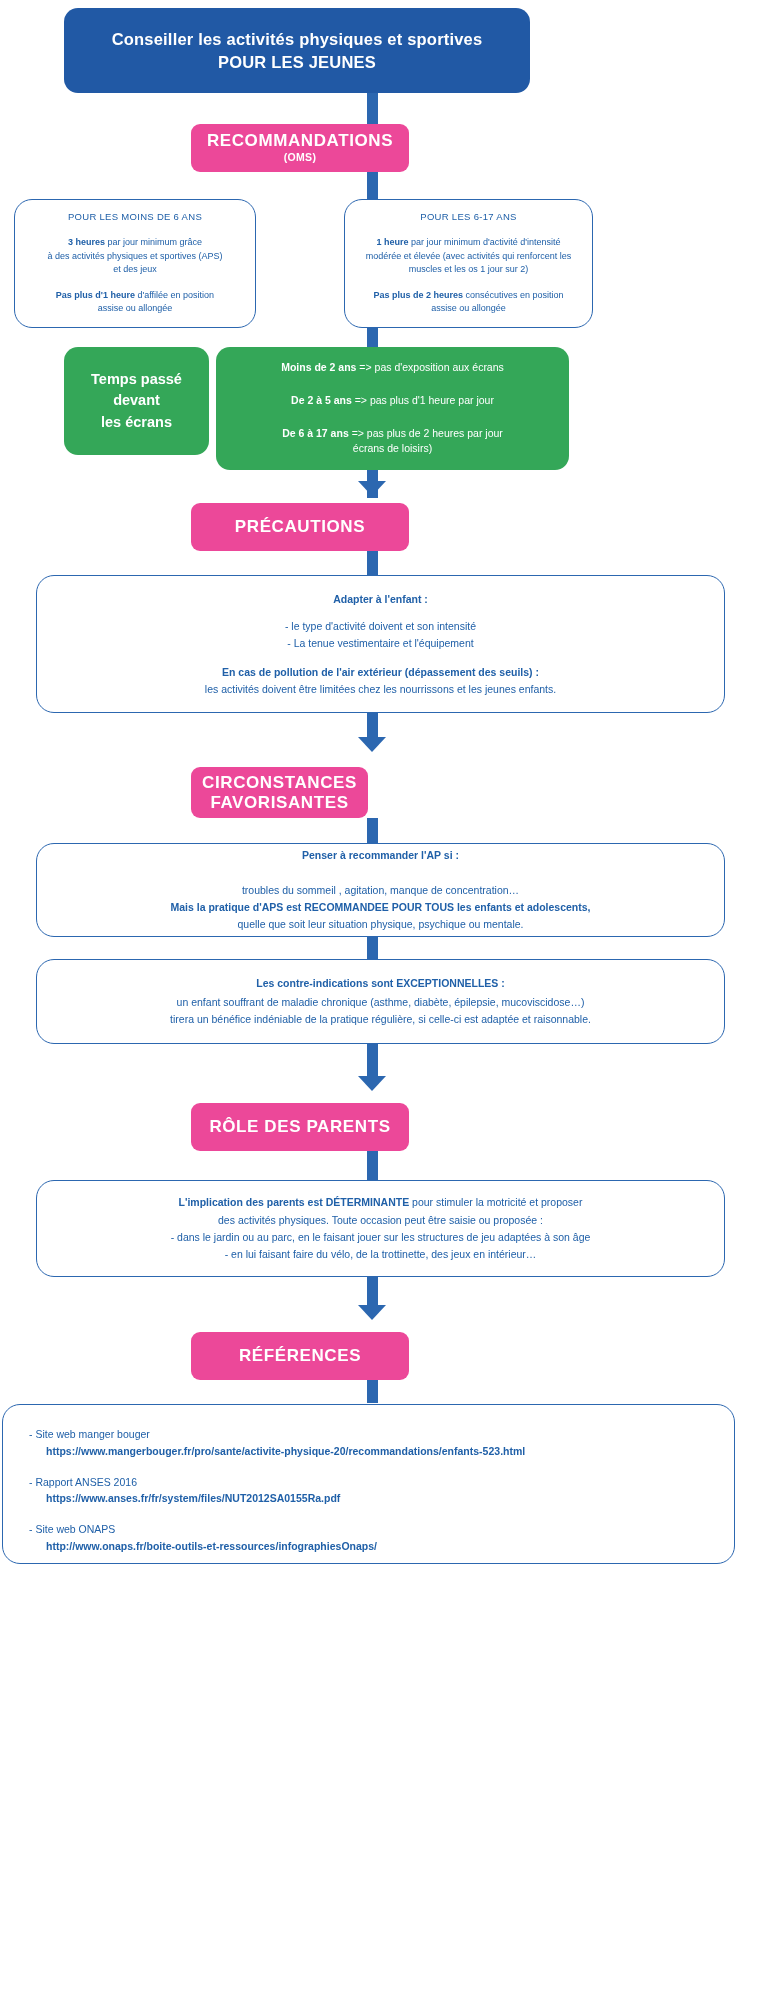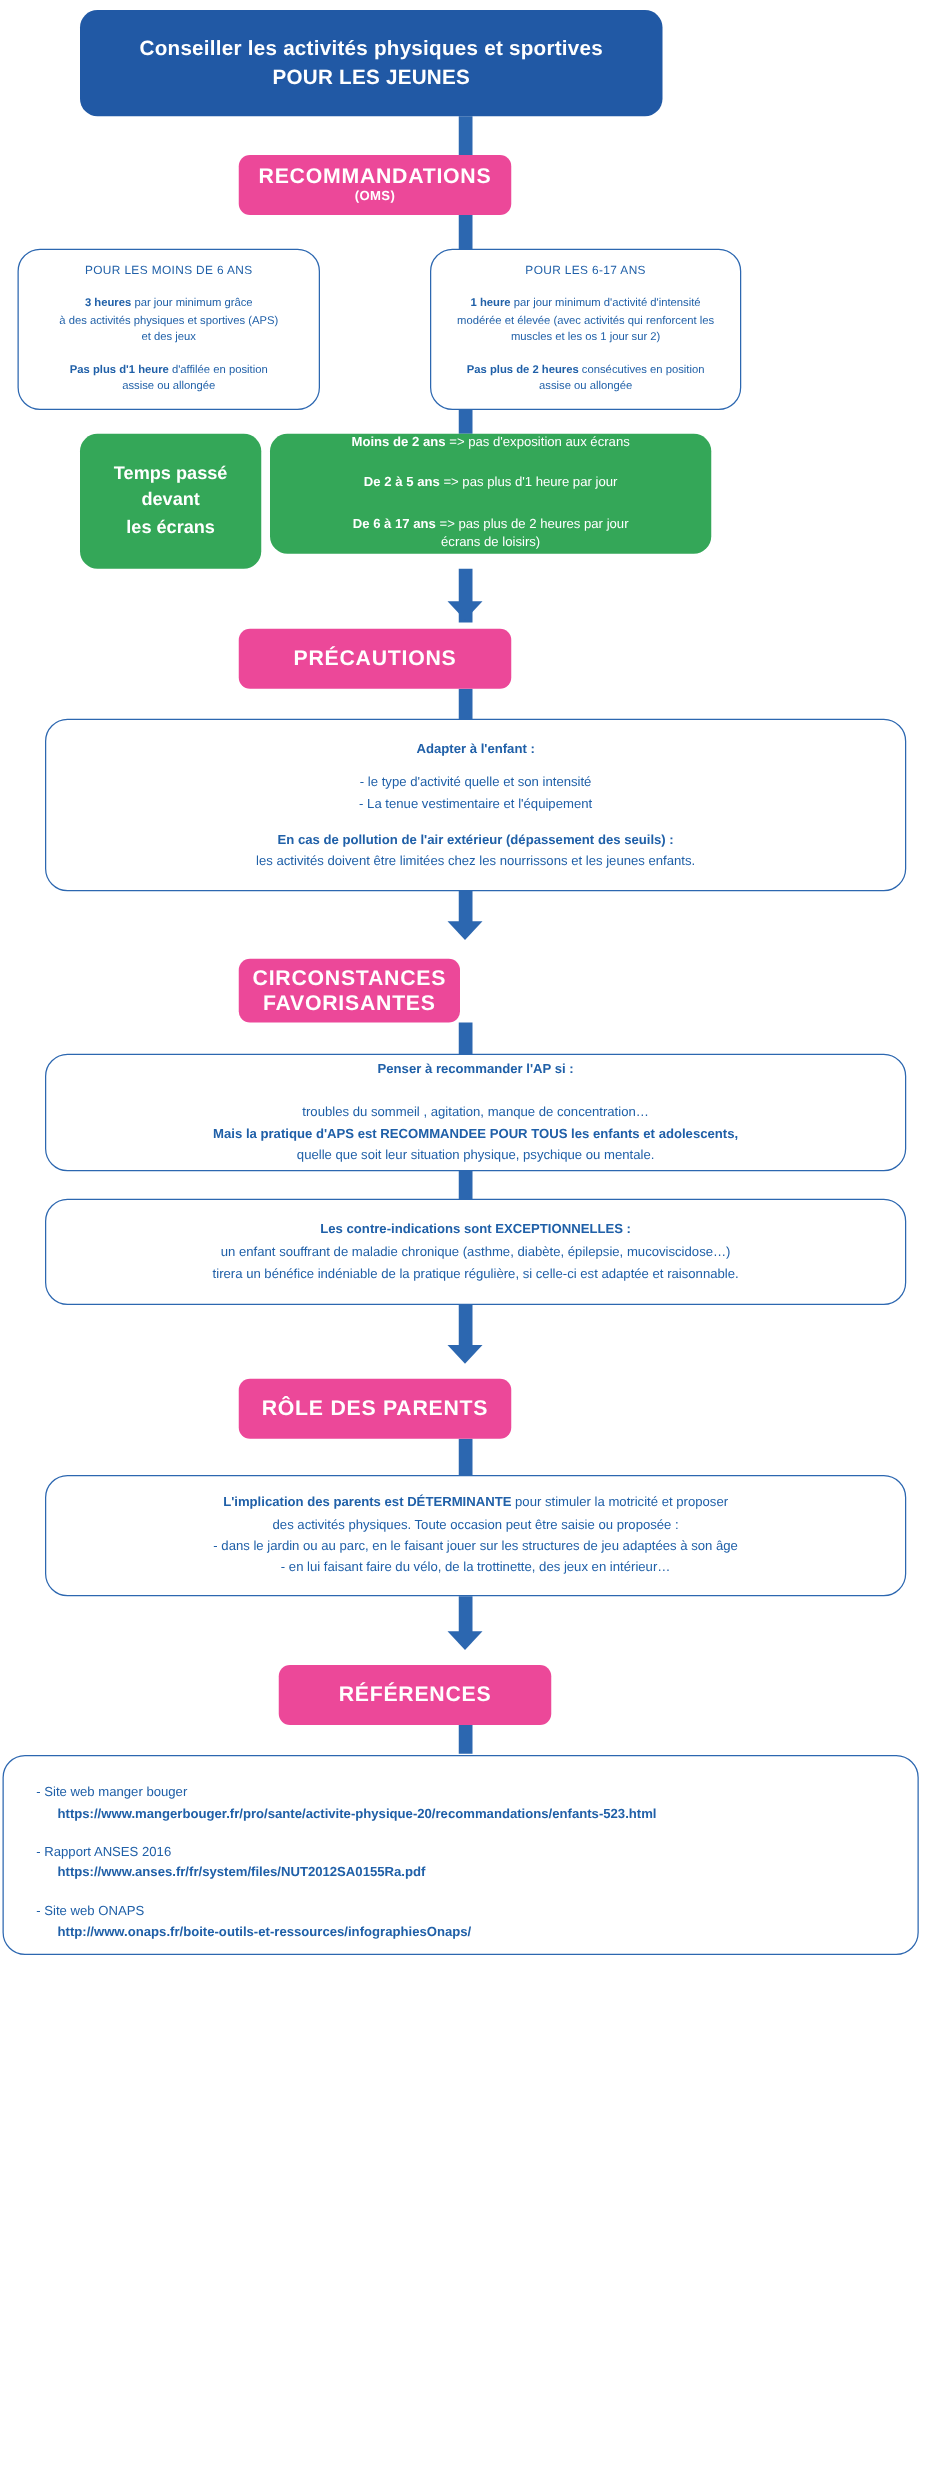--- a/index.html
+++ b/index.html
@@ -209,21 +209,21 @@
   </div>
 
   <div class="green-label" style="left:64px; top:347px; width:145px; height:108px;">
     <div>
       <span>Temps passé</span><br>
       <span>devant</span><br>
       <span>les écrans</span>
     </div>
   </div>
 
-  <div class="green-body" style="left:216px; top:347px; width:317px; height:96px;">
+  <div class="green-body" style="left:216px; top:347px; width:317px; height:123px;">
     <p>
       <b>Moins de 2 ans</b><span> =&gt; pas d'exposition aux écrans</span>
     </p>
     <div class="sp"></div>
     <p>
       <b>De 2 à 5 ans</b><span> =&gt; pas plus d'1 heure par jour</span>
     </p>
     <div class="sp"></div>
     <p>
       <b>De 6 à 17 ans</b><span> =&gt; pas plus de 2 heures par jour</span><br>
@@ -232,21 +232,21 @@
   </div>
 
   <div class="arrow" style="left:358px; top:481px;"></div>
 
   <div class="pill" style="left:191px; top:503px; width:218px; height:48px;">
     <div class="l1">PRÉCAUTIONS</div>
   </div>
 
   <div class="wbox" style="left:36px; top:575px; width:689px; height:138px;">
     <p class="lead">Adapter à l'enfant :</p>
-    <p>- le type d'activité quelle et son intensité</p>
+    <p>- le type d'activité doivent et son intensité</p>
     <p>- La tenue vestimentaire et l'équipement</p>
     <div class="gap"></div>
     <p style="font-weight:bold;">En cas de pollution de l'air extérieur (dépassement des seuils) :</p>
     <p>les activités doivent être limitées chez les nourrissons et les jeunes enfants.</p>
   </div>
 
   <div class="arrow" style="left:358px; top:737px;"></div>
 
   <div class="pill" style="left:191px; top:767px; width:177px; height:51px;">
     <div>
@@ -278,21 +278,21 @@
     <p style="margin-bottom:1px;">
       <b>L'implication des parents est DÉTERMINANTE</b><span> pour stimuler la motricité et proposer</span>
     </p>
     <p>des activités physiques. Toute occasion peut être saisie ou proposée :</p>
     <p>- dans le jardin ou au parc, en le faisant jouer sur les structures de jeu adaptées à son âge</p>
     <p>- en lui faisant faire du vélo, de la trottinette, des jeux en intérieur…</p>
   </div>
 
   <div class="arrow" style="left:358px; top:1305px;"></div>
 
-  <div class="pill" style="left:191px; top:1332px; width:218px; height:48px;margin-left:32px;">
+  <div class="pill" style="left:191px; top:1332px; width:218px; height:48px;">
     <div class="l1">RÉFÉRENCES</div>
   </div>
 
   <div class="refbox" style="left:2px; top:1404px; width:733px; height:160px;">
 
     <div class="refitem">
       <div class="nm">- Site web manger bouger</div>
       <div class="url">https://www.mangerbouger.fr/pro/sante/activite-physique-20/recommandations/enfants-523.html</div>
     </div>
 

